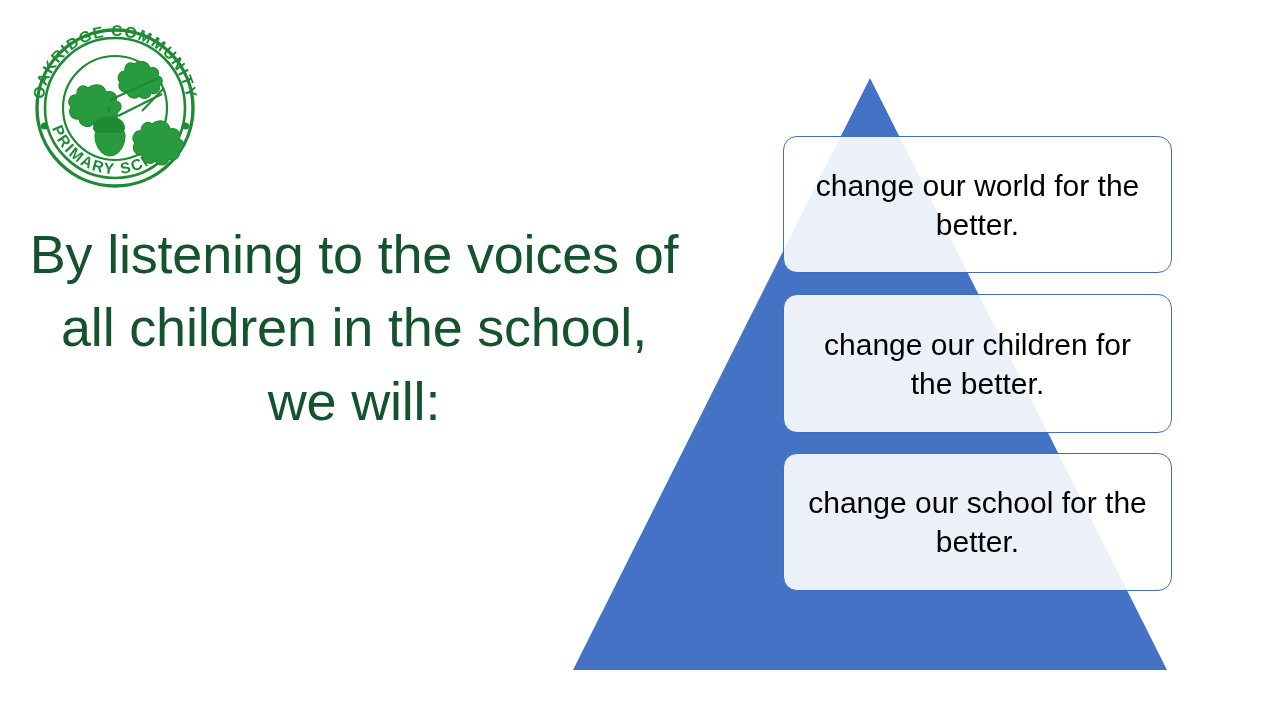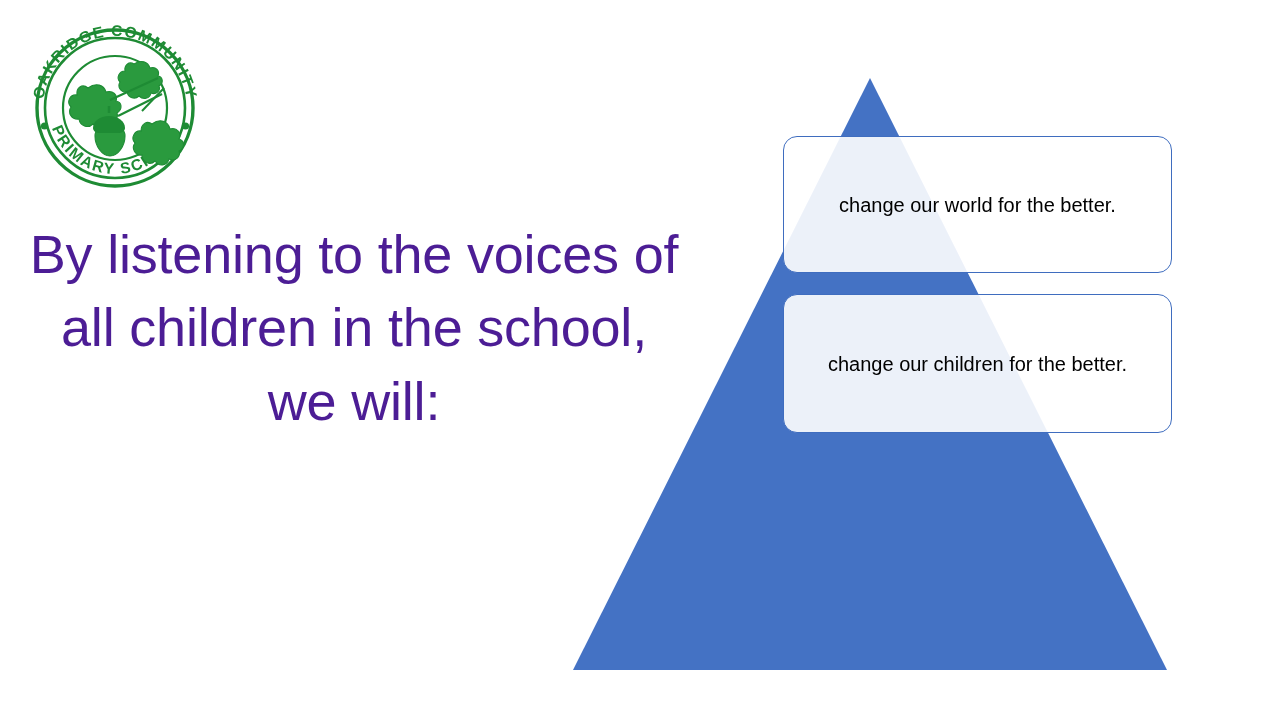--- a/index.html
+++ b/index.html
@@ -36,21 +36,21 @@
   
   #headline {
     position: absolute;
     left: 24px;
     top: 218px;
     width: 660px;
     text-align: center;
     font-family: "Liberation Sans Narrow", "Liberation Sans", sans-serif;
     font-size: 54px;
     line-height: 1.36;
-    color: #4c1d95;
+    color: #14532d;
     letter-spacing: -0.2px;
     font-stretch: condensed;
   }
 
   
   #pyramid {
     position: absolute;
     left: 560px;
     top: 60px;
     width: 640px;
@@ -70,21 +70,21 @@
     width: 389px;
     box-sizing: border-box;
     border: 1.4px solid #3F6DBF;
     border-radius: 14px;
     background: rgba(255,255,255,0.90);
     display: flex;
     align-items: center;
     justify-content: center;
     text-align: center;
     color: #000000;
-    font-size: 20px;
+    font-size: 30px;
     line-height: 1.30;
     padding: 6px 22px;
   }
   #tier-1 { top: 76px;  height: 137px; }
   #tier-2 { top: 234px; height: 139px; }
   #tier-3 { top: 393px; height: 138px; }
   .tier-text { display: block; }
 </style>
 </head>
 <body>
@@ -150,16 +150,19 @@
     </svg>
 
     <div class="tier" id="tier-1">
       <span class="tier-text">change our world for the better.</span>
     </div>
 
     <div class="tier" id="tier-2">
       <span class="tier-text">change our children for the better.</span>
     </div>
 
+    <div class="tier" id="tier-3">
+      <span class="tier-text">change our school for the better.</span>
+    </div>
 
   </div>
 
 </div>
 
 </body></html>

